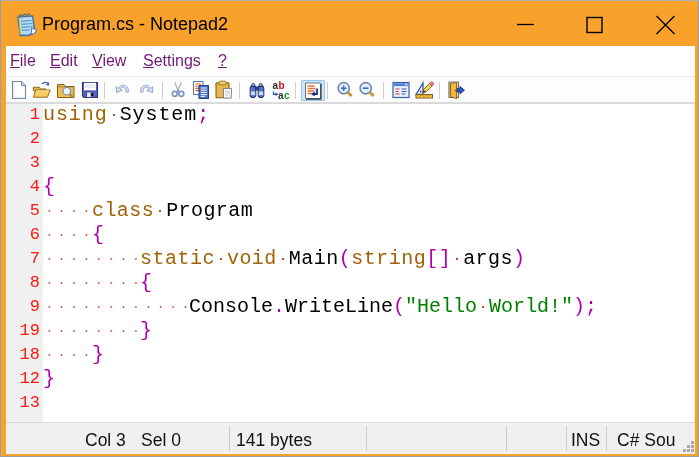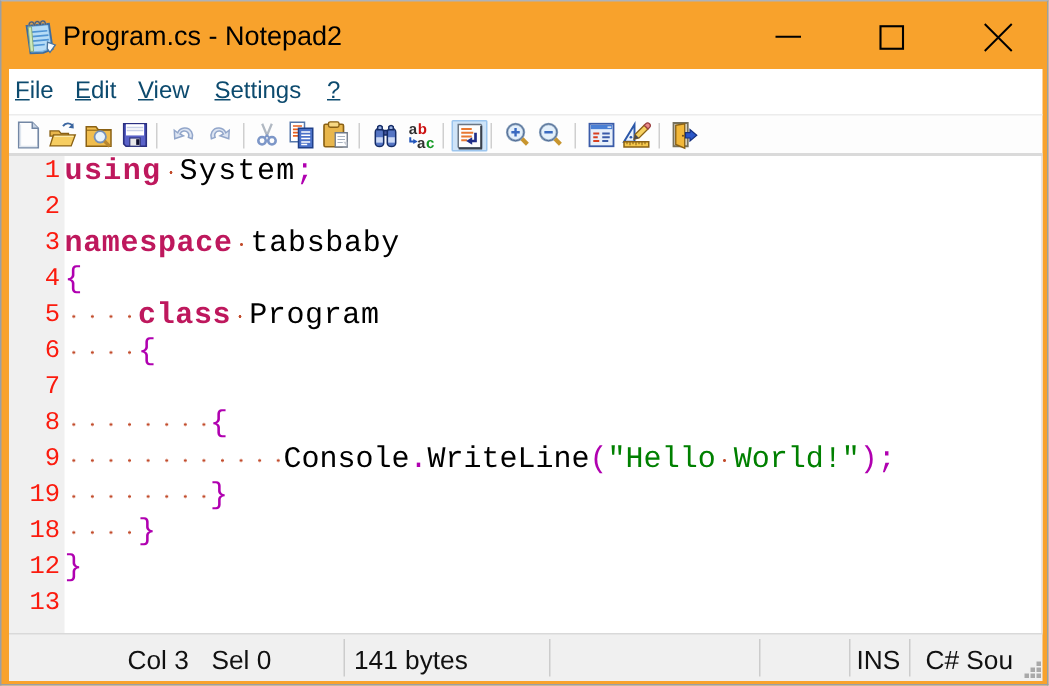--- a/index.html
+++ b/index.html
@@ -5,34 +5,34 @@
   html,body{margin:0;padding:0;}
   body{width:699px;height:457px;overflow:hidden;font-family:"Liberation Sans",sans-serif;}
   #win{position:absolute;left:0;top:0;width:699px;height:457px;background:#f8a22c;box-sizing:border-box;border:1px solid #9b9fa4;border-top-color:#aeb2b8;}
   
   #title{position:absolute;left:1px;top:1px;right:1px;height:44px;background:#f8a22c;}
   #ticon{position:absolute;left:11px;top:9px;}
   #ttext{position:absolute;left:40px;top:0;height:44px;line-height:44px;font-size:18px;color:#000;}
   .cbtn{position:absolute;top:0;width:69px;height:44px;}
   
   #menu{position:absolute;left:5px;top:45px;width:689px;height:30px;background:#ffffff;}
-  .mi{position:absolute;top:0;height:30px;line-height:30px;font-size:16px;color:#0c4a6e;}
+  .mi{position:absolute;top:0;height:30px;line-height:30px;font-size:16px;color:#701a75;}
   .mi u{text-decoration:underline;}
   
   #toolbar{position:absolute;left:5px;top:75px;width:689px;height:28px;background:#fdfdfd;border-top:1px solid #ececec;border-bottom:2px solid #dadada;box-sizing:border-box;}
   .tsep{position:absolute;top:5px;width:1px;height:17px;background:#cfcfcf;}
   .tb{position:absolute;top:3px;width:20px;height:20px;}
   #wrapsel{position:absolute;left:295px;top:3px;width:24px;height:21px;background:#cfe4f8;border:1px solid #9cc5ee;border-radius:1px;box-sizing:border-box;}
   
   #editor{position:absolute;left:5px;top:103px;width:689px;height:318px;background:#ffffff;border-right:1px solid #e8e8e8;box-sizing:border-box;}
   #gutter{position:absolute;left:0;top:0;width:37px;height:318px;background:#f0f0f0;}
   .ln{position:absolute;left:0;width:34px;padding-right:0;text-align:right;font-family:"Liberation Mono",monospace;font-size:17px;line-height:24px;color:#fb1b0e;margin-top:-1.5px;}
   #code{position:absolute;left:37px;top:-1.5px;right:0;bottom:0;font-family:"Liberation Mono",monospace;font-size:20px;line-height:24px;color:#000;white-space:pre;}
   .cl{position:absolute;left:0;height:24px;white-space:pre;}
-  .k{color:#be185d;font-weight:bold;}
+  .k{color:#a16207;font-weight:normal;}
   .p{color:#b000b0;}
   .s{color:#008000;}
   .ind{display:inline-block;height:24px;vertical-align:top;background-image:radial-gradient(circle,#c24c2c 0.8px,rgba(0,0,0,0) 1.15px);background-size:12.4px 24px;background-position:0 0;}
   .sp{display:inline-block;width:12px;height:24px;vertical-align:top;background-image:radial-gradient(circle,#c24c2c 0.8px,rgba(0,0,0,0) 1.15px);background-size:12px 24px;}
   
   #status{position:absolute;left:5px;top:421px;width:689px;height:32px;background:#f0f0f0;border-top:1px solid #d9d9d9;box-sizing:border-box;font-size:17.5px;color:#111;}
   .st{position:absolute;top:0;height:31px;line-height:35.5px;white-space:nowrap;}
   .ssep{position:absolute;top:3px;width:1px;height:25px;background:#cccccc;}
   .grip{position:absolute;width:3px;height:3px;background:#a9a9a9;}
 </style>
@@ -224,24 +224,24 @@
     <div class="ln" style="top:120px">6</div>
     <div class="ln" style="top:144px">7</div>
     <div class="ln" style="top:168px">8</div>
     <div class="ln" style="top:192px">9</div>
     <div class="ln" style="top:216px">19</div>
     <div class="ln" style="top:240px">18</div>
     <div class="ln" style="top:264px">12</div>
     <div class="ln" style="top:288px">13</div>
     <div id="code">
       <div class="cl" style="top:0;letter-spacing:0.92px"><span class="k">using</span><span class="sp"></span>System<span class="p">;</span></div>
-      <div class="cl" style="top:48px;letter-spacing:0.45px"><span class="k">namespace</span><span class="sp"></span>tabsbaby</div>
       <div class="cl" style="top:72px"><span class="p">{</span></div>
       <div class="cl" style="top:96px;letter-spacing:0.42px"><span class="ind" style="width:49px"></span><span class="k">class</span><span class="sp"></span>Program</div>
       <div class="cl" style="top:120px"><span class="ind" style="width:49px"></span><span class="p">{</span></div>
+      <div class="cl" style="top:144px;letter-spacing:0.48px"><span class="ind" style="width:97px"></span><span class="k">static</span><span class="sp"></span><span class="k">void</span><span class="sp"></span>Main<span class="p">(</span><span class="k">string</span><span class="p">[]</span><span class="sp"></span>args<span class="p">)</span></div>
       <div class="cl" style="top:168px"><span class="ind" style="width:97px"></span><span class="p">{</span></div>
       <div class="cl" style="top:192px"><span class="ind" style="width:146px"></span>Console<span class="p">.</span>WriteLine<span class="p">(</span><span class="s">"Hello</span><span class="sp"></span><span class="s">World!"</span><span class="p">);</span></div>
       <div class="cl" style="top:216px"><span class="ind" style="width:97px"></span><span class="p">}</span></div>
       <div class="cl" style="top:240px"><span class="ind" style="width:49px"></span><span class="p">}</span></div>
       <div class="cl" style="top:264px"><span class="p">}</span></div>
     </div>
   </div>
   <div id="status">
     <div class="st" style="left:79px">Col 3</div>
     <div class="st" style="left:135px">Sel 0</div>

